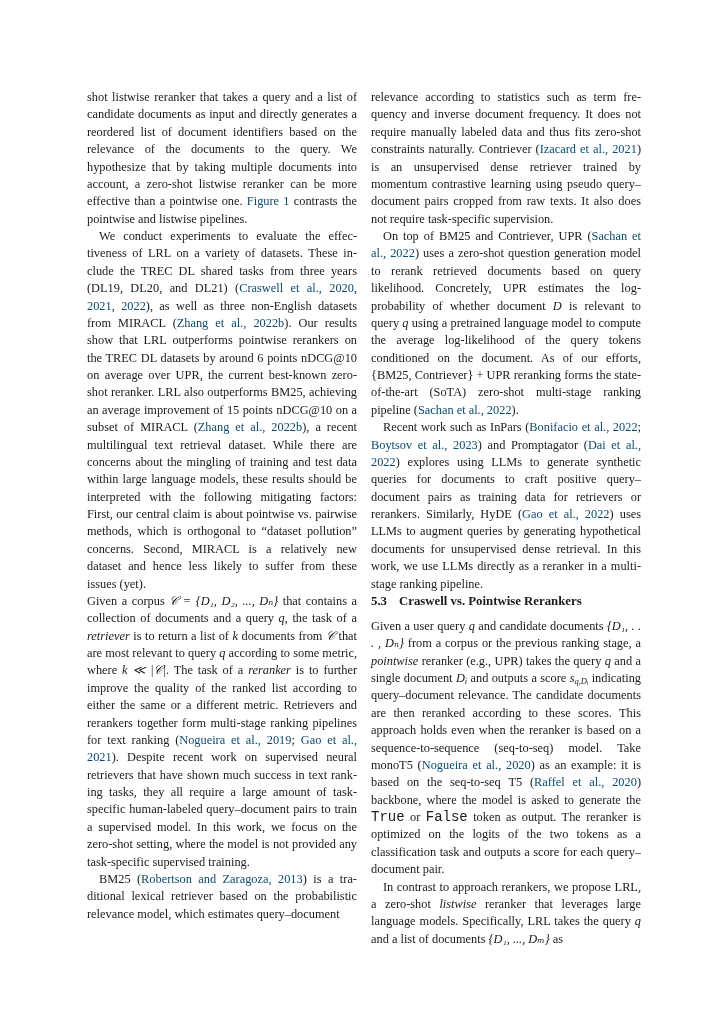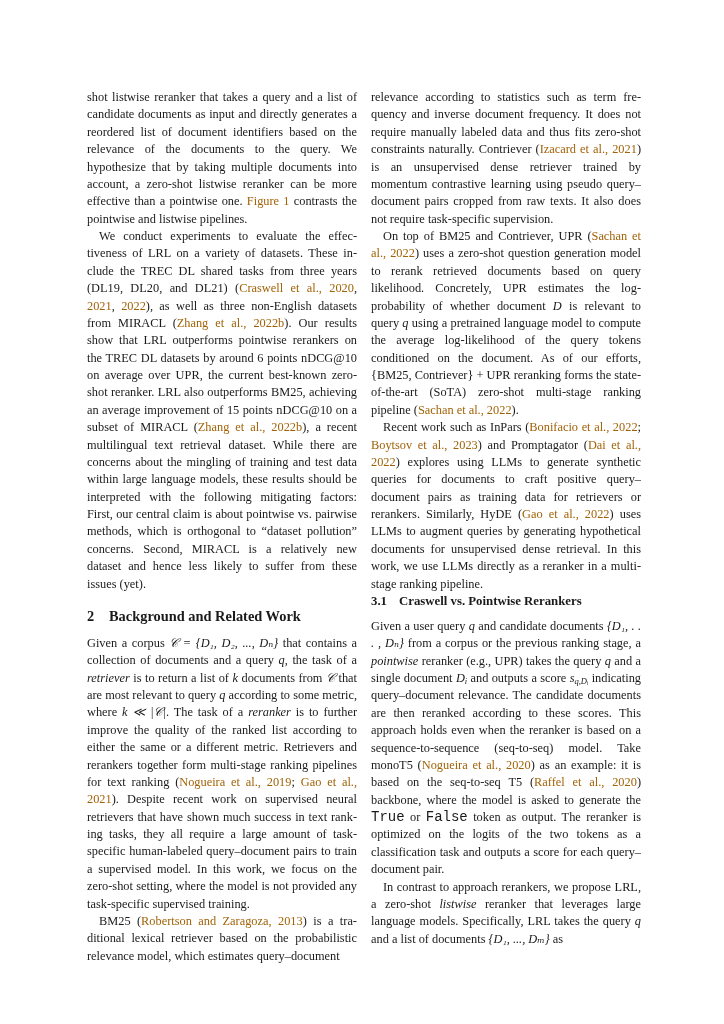--- a/index.html
+++ b/index.html
@@ -9,21 +9,21 @@
       font-family: "Liberation Serif", "DejaVu Serif", serif;
       color: #1a1a1a;
       font-size: 12.35px;
       line-height: 17.38px;
     }
     .col { position: absolute; top: 89px; width: 270px; }
     .col-left { left: 87px; }
     .col-right { left: 371px; }
     p { margin: 0; text-align: justify; hyphens: manual; }
     p.indent { text-indent: 12px; }
-    .link { color: #a16207; }
+    .link { color: #0c4a6e; }
     i, .math { font-style: italic; }
     .mono { font-family: "Liberation Mono", "DejaVu Sans Mono", monospace; font-size: 14px; }
     h2 {
       font-size: 14.4px; font-weight: bold; margin: 14px 0 10px 0; line-height: 18px;
     }
     h3 {
       font-size: 12.8px; font-weight: bold; margin: 0 0 8px 0; line-height: 17px;
     }
     .secnum { display: inline-block; width: 22px; }
     .subnum { display: inline-block; width: 28px; }
@@ -33,35 +33,34 @@
 <body>
 
 <div class="page">
 
   <div class="col col-left">
 
     <p><span>shot listwise reranker that takes a query and a list of candidate documents as input and directly gener­ates a reordered list of document identifiers based on the relevance of the documents to the query. We hypothesize that by taking multiple documents into account, a zero-shot listwise reranker can be more effective than a pointwise one. </span><a class="link">Figure 1</a><span> contrasts the pointwise and listwise pipelines.</span></p>
 
     <p class="indent"><span>We conduct experiments to evaluate the effec­tiveness of LRL on a variety of datasets. These in­clude the TREC DL shared tasks from three years (DL19, DL20, and DL21) (</span><a class="link">Craswell et al., 2020</a><span>, </span><a class="link">2021</a><span>, </span><a class="link">2022</a><span>), as well as three non-English datasets from MIRACL (</span><a class="link">Zhang et al., 2022b</a><span>). Our results show that LRL outperforms pointwise rerankers on the TREC DL datasets by around 6 points nDCG@10 on average over UPR, the current best-known zero-shot reranker. LRL also outperforms BM25, achieving an average improvement of 15 points nDCG@10 on a subset of MIRACL (</span><a class="link">Zhang et al., 2022b</a><span>), a recent multilingual text retrieval dataset. While there are concerns about the min­gling of training and test data within large language models, these results should be interpreted with the following mitigating factors: First, our cen­tral claim is about pointwise vs. pairwise methods, which is orthogonal to “dataset pollution” concerns. Second, MIRACL is a relatively new dataset and hence less likely to suffer from these issues (yet).</span></p>
 
-    <h2><span class="secnum">2</span><span>Background and Related Work</span></h2>
 
     <p><span>Given a corpus </span><span class="math">𝒞 = {D₁, D₂, ..., Dₙ}</span><span> that con­tains a collection of documents and a query </span><span class="math">q</span><span>, the task of a </span><i>retriever</i><span> is to return a list of </span><span class="math">k</span><span> docu­ments from </span><span class="math">𝒞</span><span> that are most relevant to query </span><span class="math">q</span><span> according to some metric, where </span><span class="math">k ≪ |𝒞|</span><span>. The task of a </span><i>reranker</i><span> is to further improve the qual­ity of the ranked list according to either the same or a different metric. Retrievers and rerankers to­gether form multi-stage ranking pipelines for text ranking (</span><a class="link">Nogueira et al., 2019</a><span>; </span><a class="link">Gao et al., 2021</a><span>). Despite recent work on supervised neural retriev­ers that have shown much success in text rank­ing tasks, they all require a large amount of task-specific human-labeled query–document pairs to train a supervised model. In this work, we focus on the zero-shot setting, where the model is not provided any task-specific supervised training.</span></p>
 
     <p class="indent"><span>BM25 (</span><a class="link">Robertson and Zaragoza, 2013</a><span>) is a tra­ditional lexical retriever based on the probabilistic relevance model, which estimates query–document</span></p>
   </div>
 
   <div class="col col-right">
 
     <p><span>relevance according to statistics such as term fre­quency and inverse document frequency. It does not require manually labeled data and thus fits zero-shot constraints naturally. Contriever (</span><a class="link">Izacard et al., 2021</a><span>) is an unsupervised dense retriever trained by momentum contrastive learning using pseudo query–document pairs cropped from raw texts. It also does not require task-specific supervision.</span></p>
 
     <p class="indent"><span>On top of BM25 and Contriever, UPR (</span><a class="link">Sachan et al., 2022</a><span>) uses a zero-shot question generation model to rerank retrieved documents based on query likelihood. Concretely, UPR estimates the log-probability of whether document </span><span class="math">D</span><span> is relevant to query </span><span class="math">q</span><span> using a pretrained language model to compute the average log-likelihood of the query tokens conditioned on the document. As of our ef­forts, {BM25, Contriever} + UPR reranking forms the state-of-the-art (SoTA) zero-shot multi-stage ranking pipeline (</span><a class="link">Sachan et al., 2022</a><span>).</span></p>
 
     <p class="indent"><span>Recent work such as InPars (</span><a class="link">Bonifacio et al., 2022</a><span>; </span><a class="link">Boytsov et al., 2023</a><span>) and Promptagator (</span><a class="link">Dai et al., 2022</a><span>) explores using LLMs to generate syn­thetic queries for documents to craft positive query–document pairs as training data for retrievers or rerankers. Similarly, HyDE (</span><a class="link">Gao et al., 2022</a><span>) uses LLMs to augment queries by generating hypotheti­cal documents for unsupervised dense retrieval. In this work, we use LLMs directly as a reranker in a multi-stage ranking pipeline.</span></p>
 
 
-    <h3><span class="subnum">3.1</span><span>Craswell vs. Pointwise Rerankers</span></h3>
+    <h3><span class="subnum">5.3</span><span>Craswell vs. Pointwise Rerankers</span></h3>
 
     <p><span>Given a user query </span><span class="math">q</span><span> and candidate documents </span><span class="math">{D₁, . . . , Dₙ}</span><span> from a corpus or the previous rank­ing stage, a </span><i>pointwise</i><span> reranker (e.g., UPR) takes the query </span><span class="math">q</span><span> and a single document </span><span class="math"><span>D</span><sub>i</sub></span><span> and outputs a score </span><span class="math"><span>s</span><sub>q,Dᵢ</sub></span><span> indicating query–document relevance. The candidate documents are then reranked accord­ing to these scores. This approach holds even when the reranker is based on a sequence-to-sequence (seq-to-seq) model. Take monoT5 (</span><a class="link">Nogueira et al., 2020</a><span>) as an example: it is based on the seq-to-seq T5 (</span><a class="link">Raffel et al., 2020</a><span>) backbone, where the model is asked to generate the </span><code class="mono">True</code><span> or </span><code class="mono">False</code><span> token as output. The reranker is optimized on the logits of the two tokens as a classification task and outputs a score for each query–document pair.</span></p>
 
     <p class="indent"><span>In contrast to approach rerankers, we propose LRL, a zero-shot </span><i>listwise</i><span> reranker that leverages large language models. Specifically, LRL takes the query </span><span class="math">q</span><span> and a list of documents </span><span class="math">{D₁, ..., Dₘ}</span><span> as</span></p>
   </div>
 </div>
 
 </body></html>

